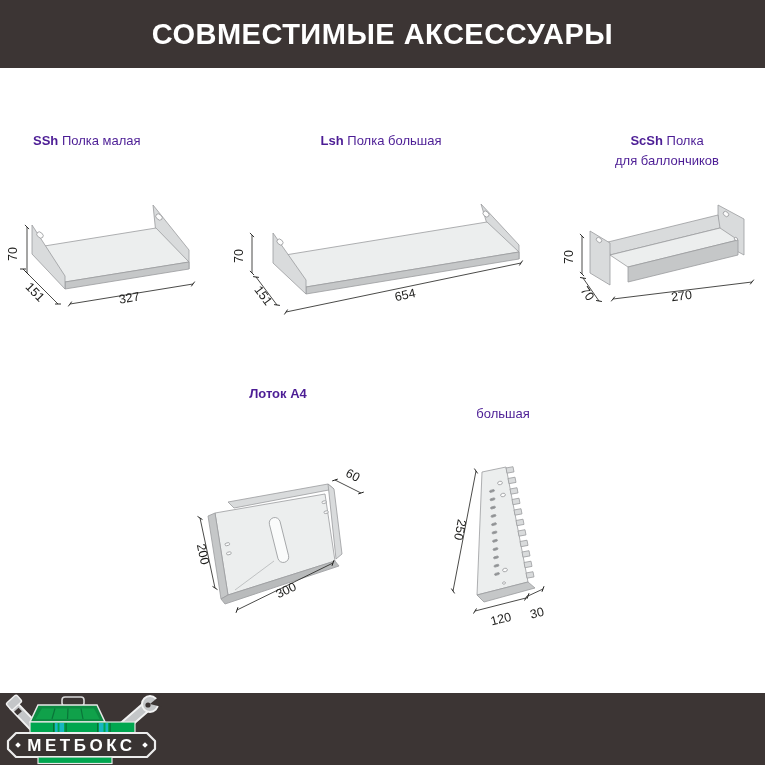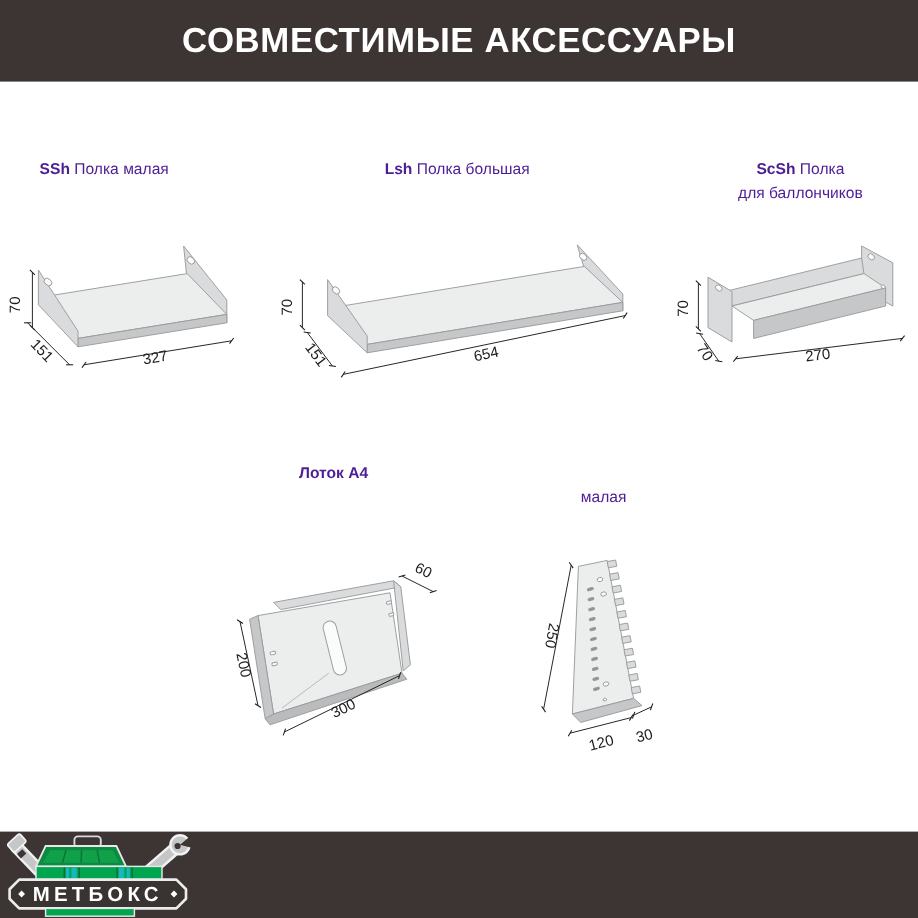--- a/index.html
+++ b/index.html
@@ -80,21 +80,21 @@
   <div class="plabel" style="left:266px; top:131px; width:230px;">
     <b>Lsh</b>
     <span>Полка большая</span>
   </div>
 
   <div class="plabel" style="left:188px; top:384px; width:180px;">
     <b>Лоток А4</b>
   </div>
 
   <div class="plabel" style="left:413px; top:404px; width:180px;">
-    <div>малая</div>
+    <div>большая</div>
   </div>
 
   <svg class="diag" style="left:2px; top:192px;" width="200" height="125" viewBox="0 0 200 125">
     <g class="shape">
       <polygon class="f-mid" points="151,13 187,58 187,77 154,42"></polygon>
       <ellipse cx="157" cy="25" rx="3.6" ry="2.6" transform="rotate(42 157 25)"></ellipse>
       <polygon class="f-light" points="63,90 187,70 154,36 30,56"></polygon>
       <polygon class="f-dark" points="63,90 187,70 187,77 63,97"></polygon>
       <polygon class="f-mid" points="30,33 63,84 63,97 30,62"></polygon>
       <ellipse cx="38" cy="43" rx="3.6" ry="2.6" transform="rotate(42 38 43)"></ellipse>

